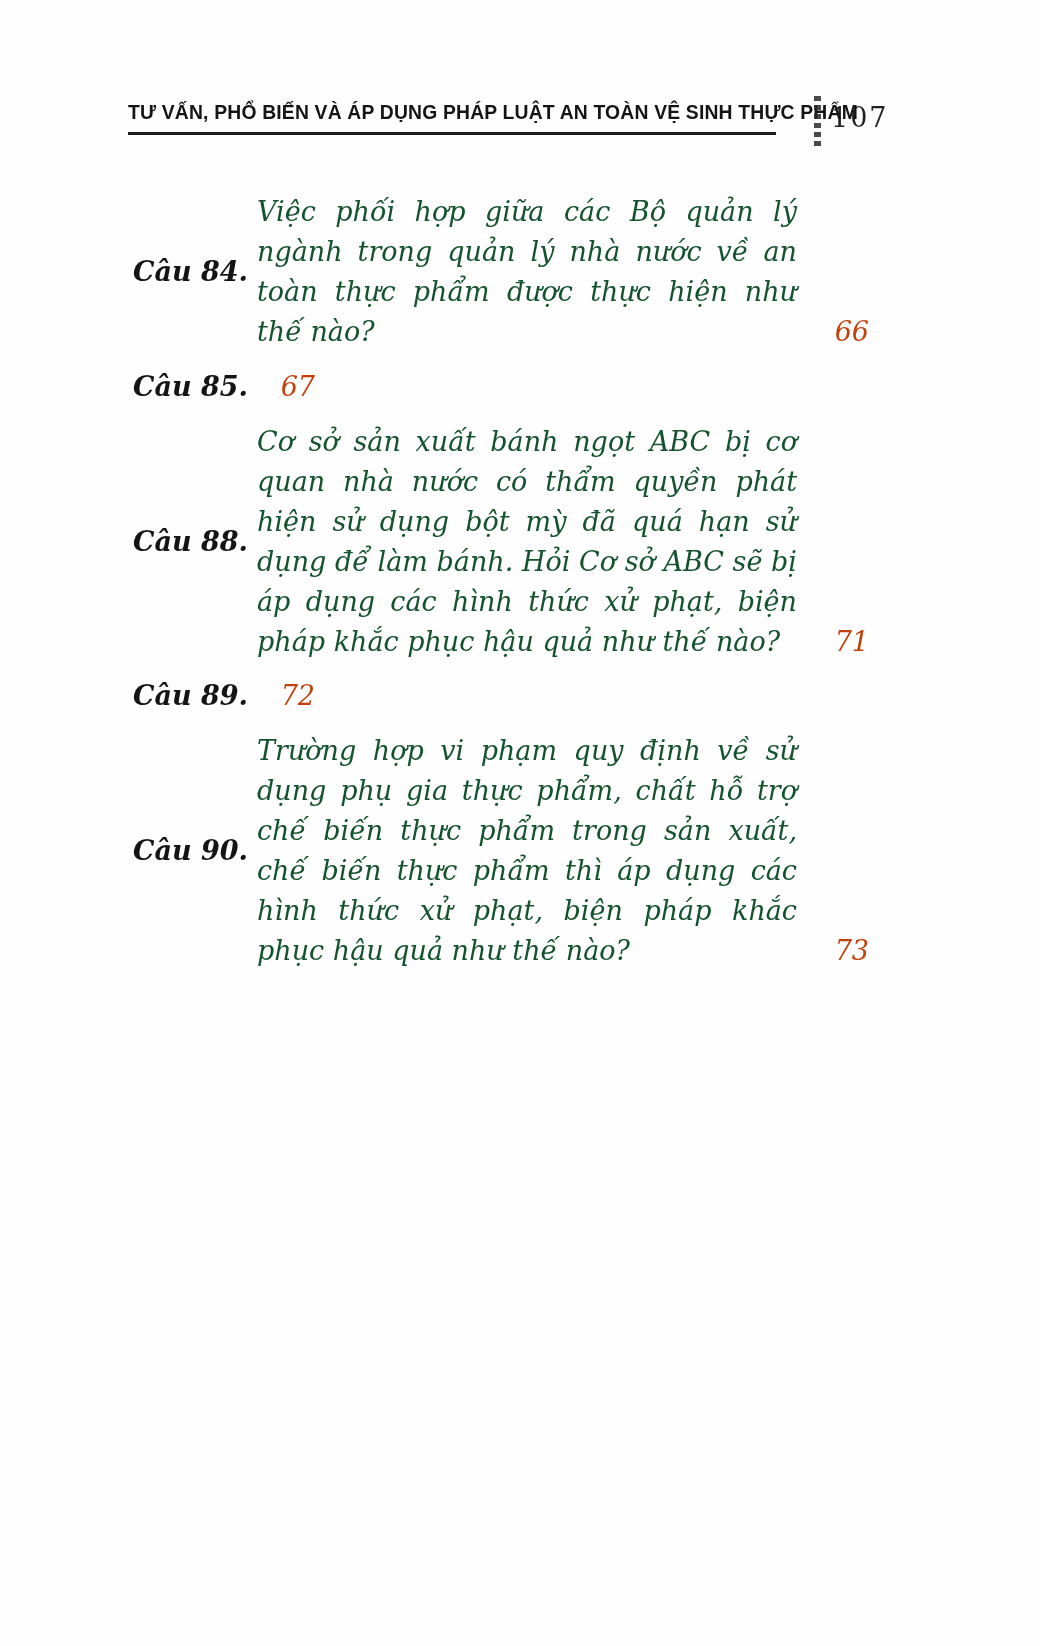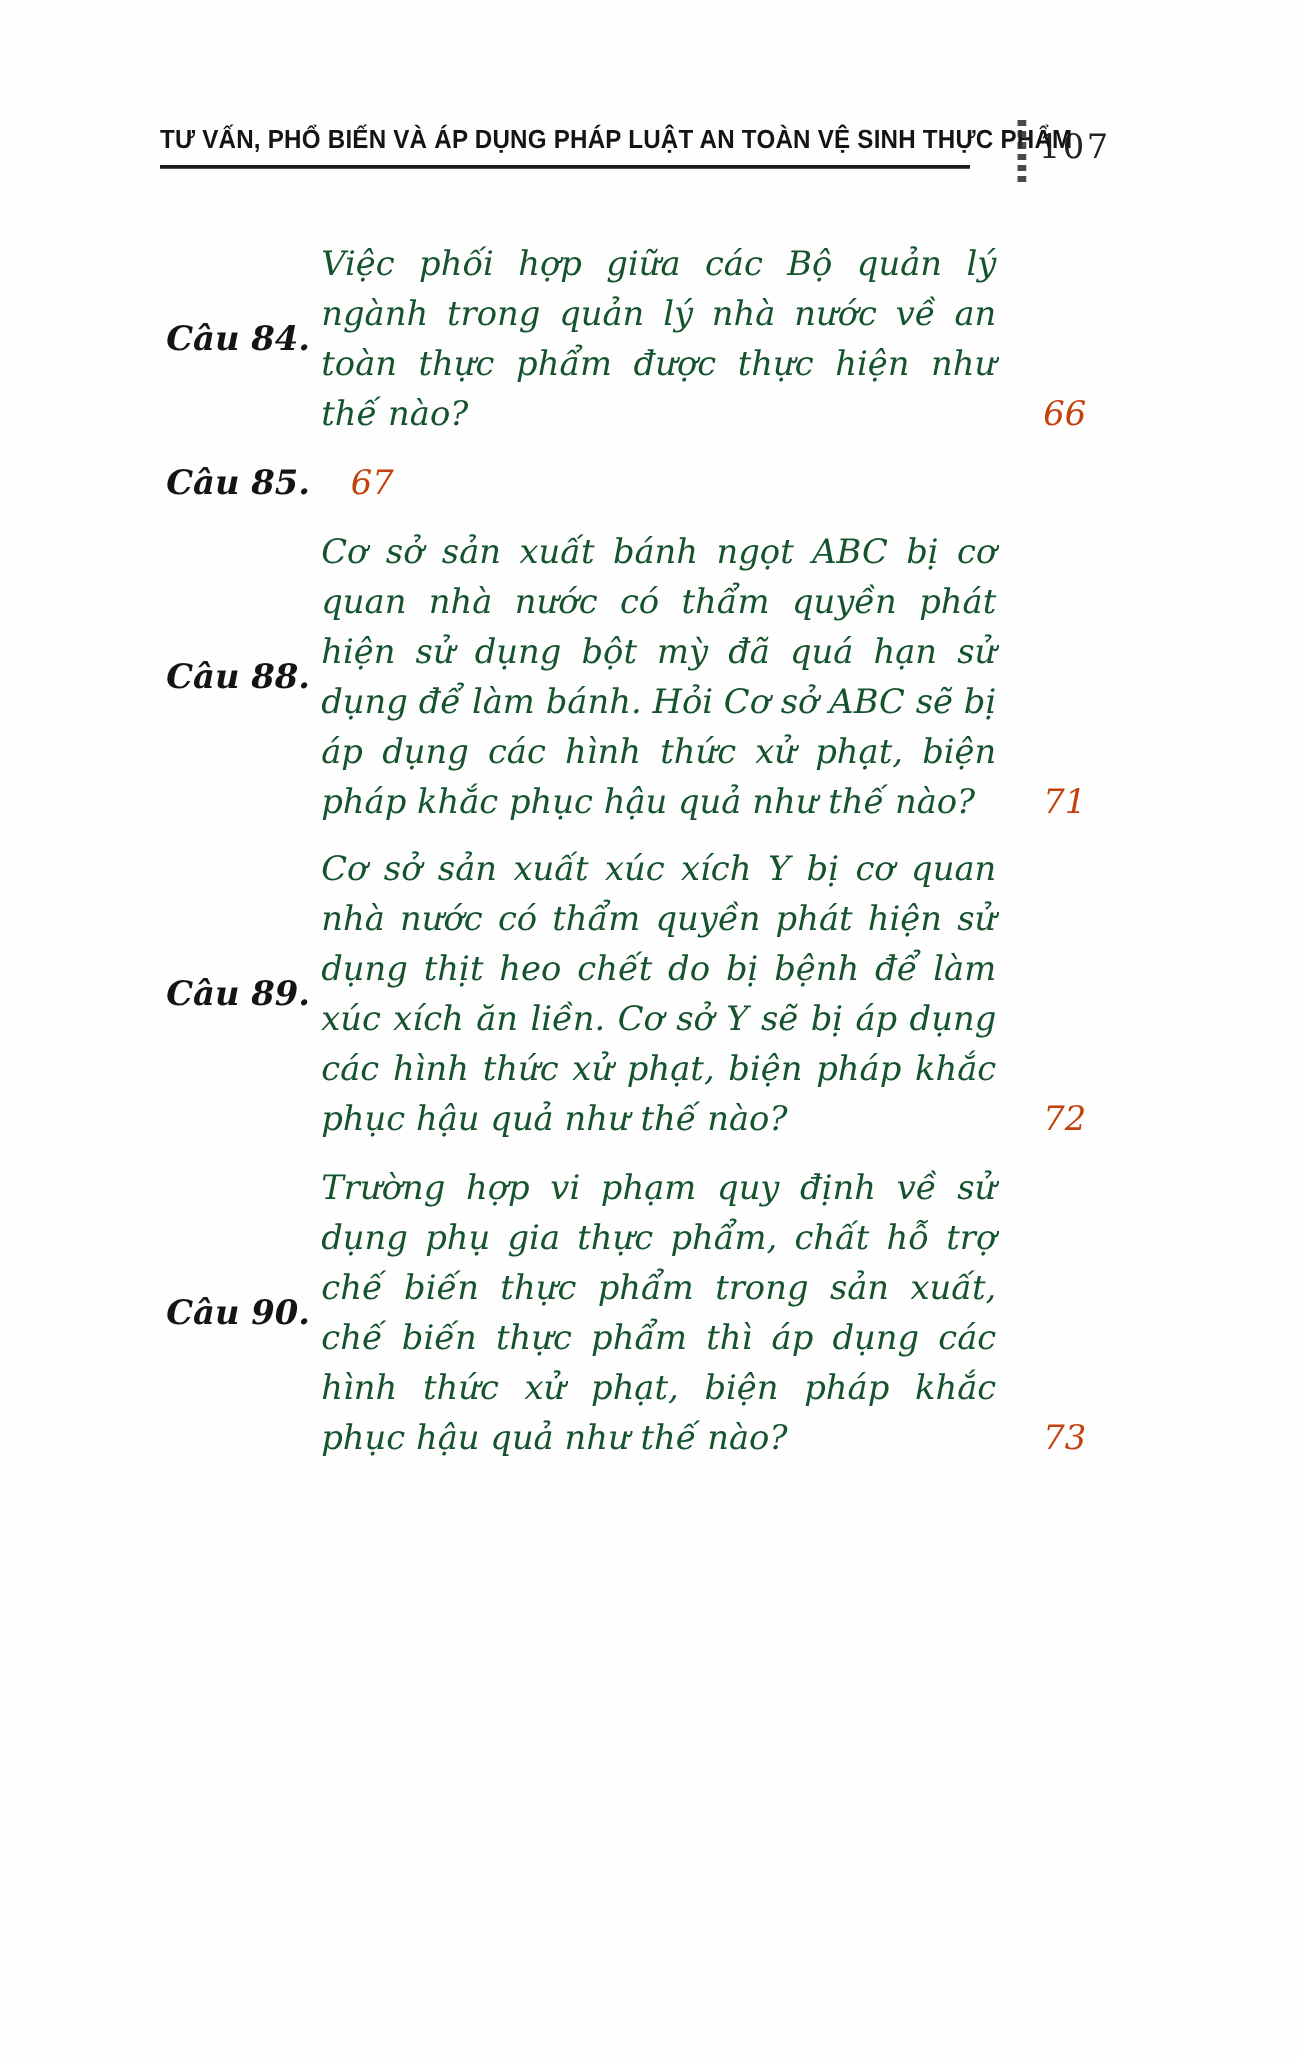--- a/index.html
+++ b/index.html
@@ -125,21 +125,20 @@
 
 
     <div class="toc-entry">
       <div class="toc-entry-label">Câu 88.</div>
       <div class="toc-entry-text">Cơ sở sản xuất bánh ngọt ABC bị cơ quan nhà nước có thẩm quyền phát hiện sử dụng bột mỳ đã quá hạn sử dụng để làm bánh. Hỏi Cơ sở ABC sẽ bị áp dụng các hình thức xử phạt, biện pháp khắc phục hậu quả như thế nào?</div>
       <div class="toc-entry-page">71</div>
     </div>
 
     <div class="toc-entry">
       <div class="toc-entry-label">Câu 89.</div>
-      <div class="toc-entry-text">Cơ sở sản xuất xúc xích Y bị cơ quan nhà nước có thẩm quyền phát hiện sử dụng thịt heo chết do bị bệnh để làm xúc xích ăn liền. Cơ sở Y sẽ bị áp dụng các hình thức xử phạt, biện pháp khắc phục hậu quả như thế nào?</div>
       <div class="toc-entry-page">72</div>
     </div>
 
     <div class="toc-entry">
       <div class="toc-entry-label">Câu 90.</div>
       <div class="toc-entry-text">Trường hợp vi phạm quy định về sử dụng phụ gia thực phẩm, chất hỗ trợ chế biến thực phẩm trong sản xuất, chế biến thực phẩm thì áp dụng các hình thức xử phạt, biện pháp khắc phục hậu quả như thế nào?</div>
       <div class="toc-entry-page">73</div>
     </div>
   </div>
 

